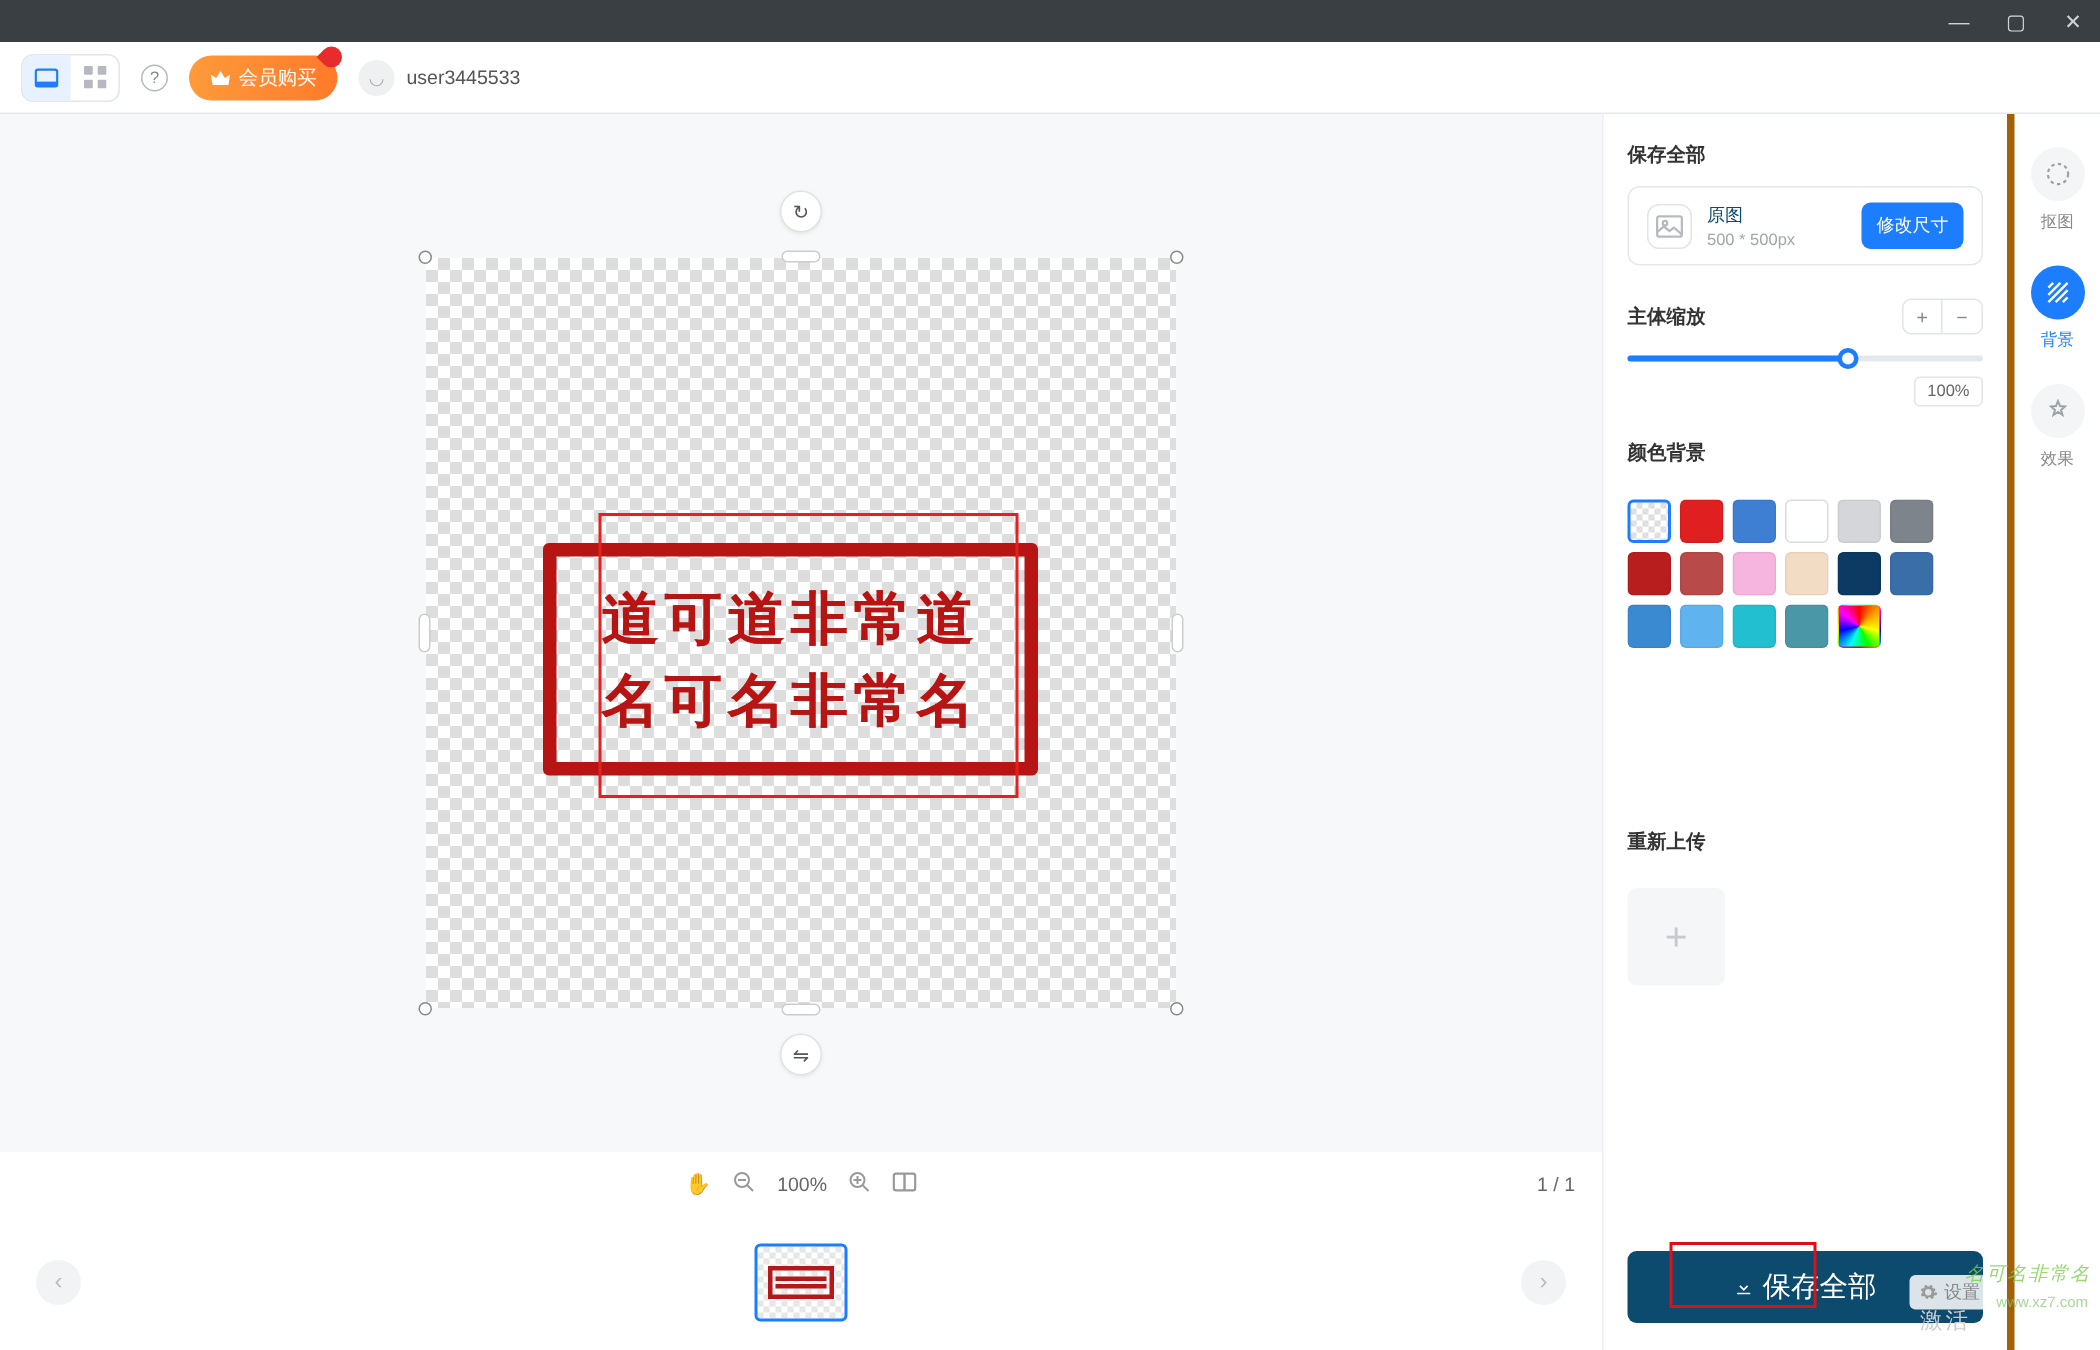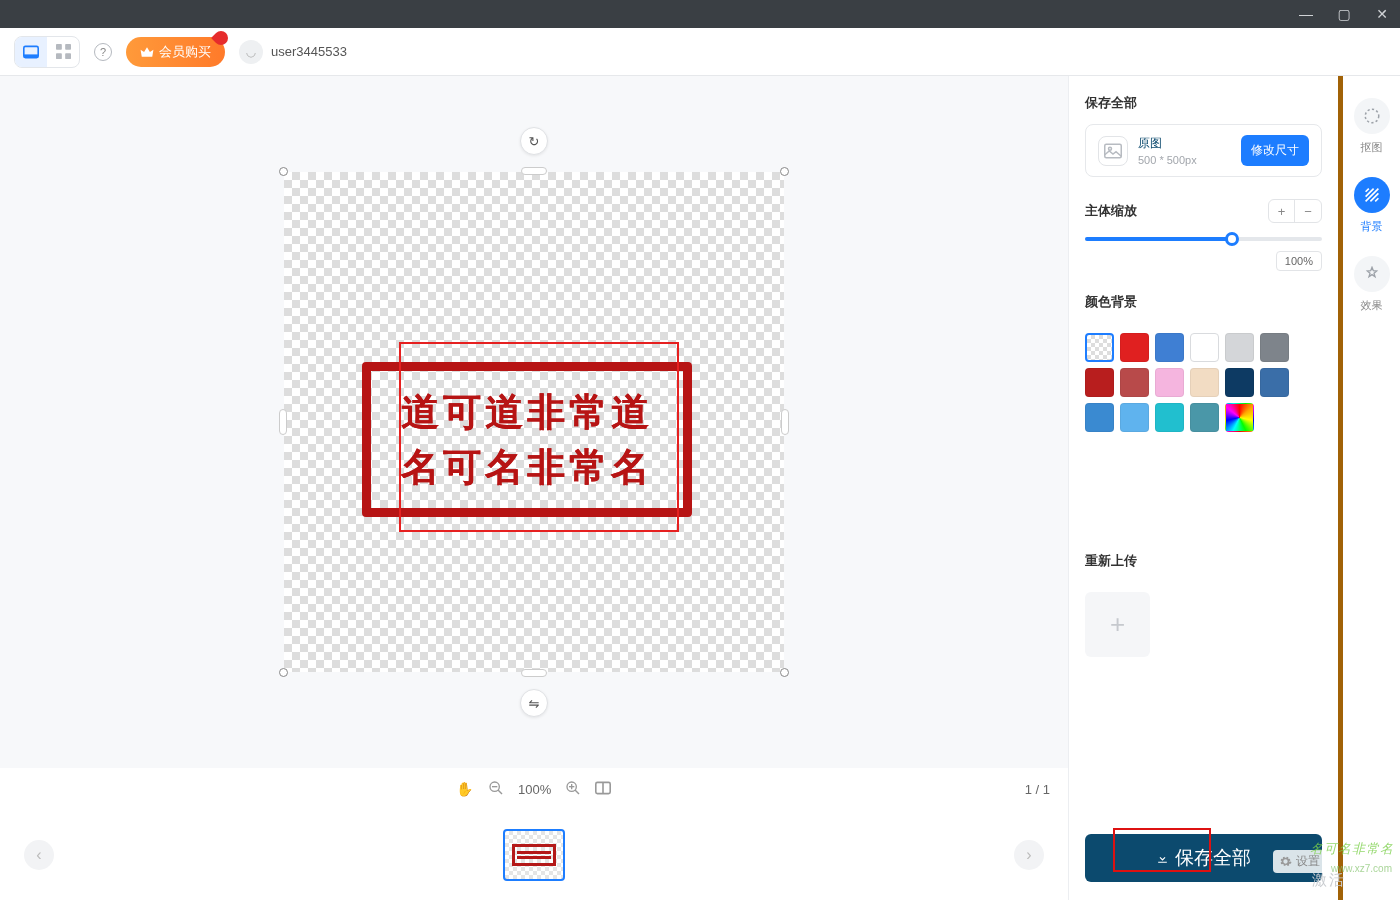--- a/index.html
+++ b/index.html
@@ -94,21 +94,21 @@
 
 .tool-rail { width:62px; border-left:5px solid #a16207; display:flex; flex-direction:column; align-items:center; padding-top:22px; gap:22px; }
 .tool-item { display:flex; flex-direction:column; align-items:center; gap:6px; cursor:pointer; }
 .tool-circ { width:36px; height:36px; border-radius:50%; background:#f3f5f7; display:flex; align-items:center; justify-content:center; color:#9da2a9; font-size:16px; }
 .tool-item.active .tool-circ { background:#1d7dff; color:#fff; }
 .tool-lbl { font-size:11px; color:#888; }
 .tool-item.active .tool-lbl { color:#1d7dff; }
 
 .watermark { position:absolute; right:6px; bottom:42px; font-size:13px; color:#7bd04a; opacity:.8; font-style:italic; letter-spacing:1px; }
 .watermark2 { position:absolute; right:8px; bottom:26px; font-size:10px; color:#86c46f; opacity:.7; }
-.wm-gray { position:absolute; right:54px; bottom:10px; font-size:15px; color:#c9ccd0; letter-spacing:2px; }
+.wm-gray { position:absolute; right:86px; bottom:10px; font-size:15px; color:#c9ccd0; letter-spacing:2px; }
 </style>
 </head>
 <body>
 
 <div class="titlebar">
   <span class="ctl">—</span>
   <span class="ctl">▢</span>
   <span class="ctl">✕</span>
 </div>
 

